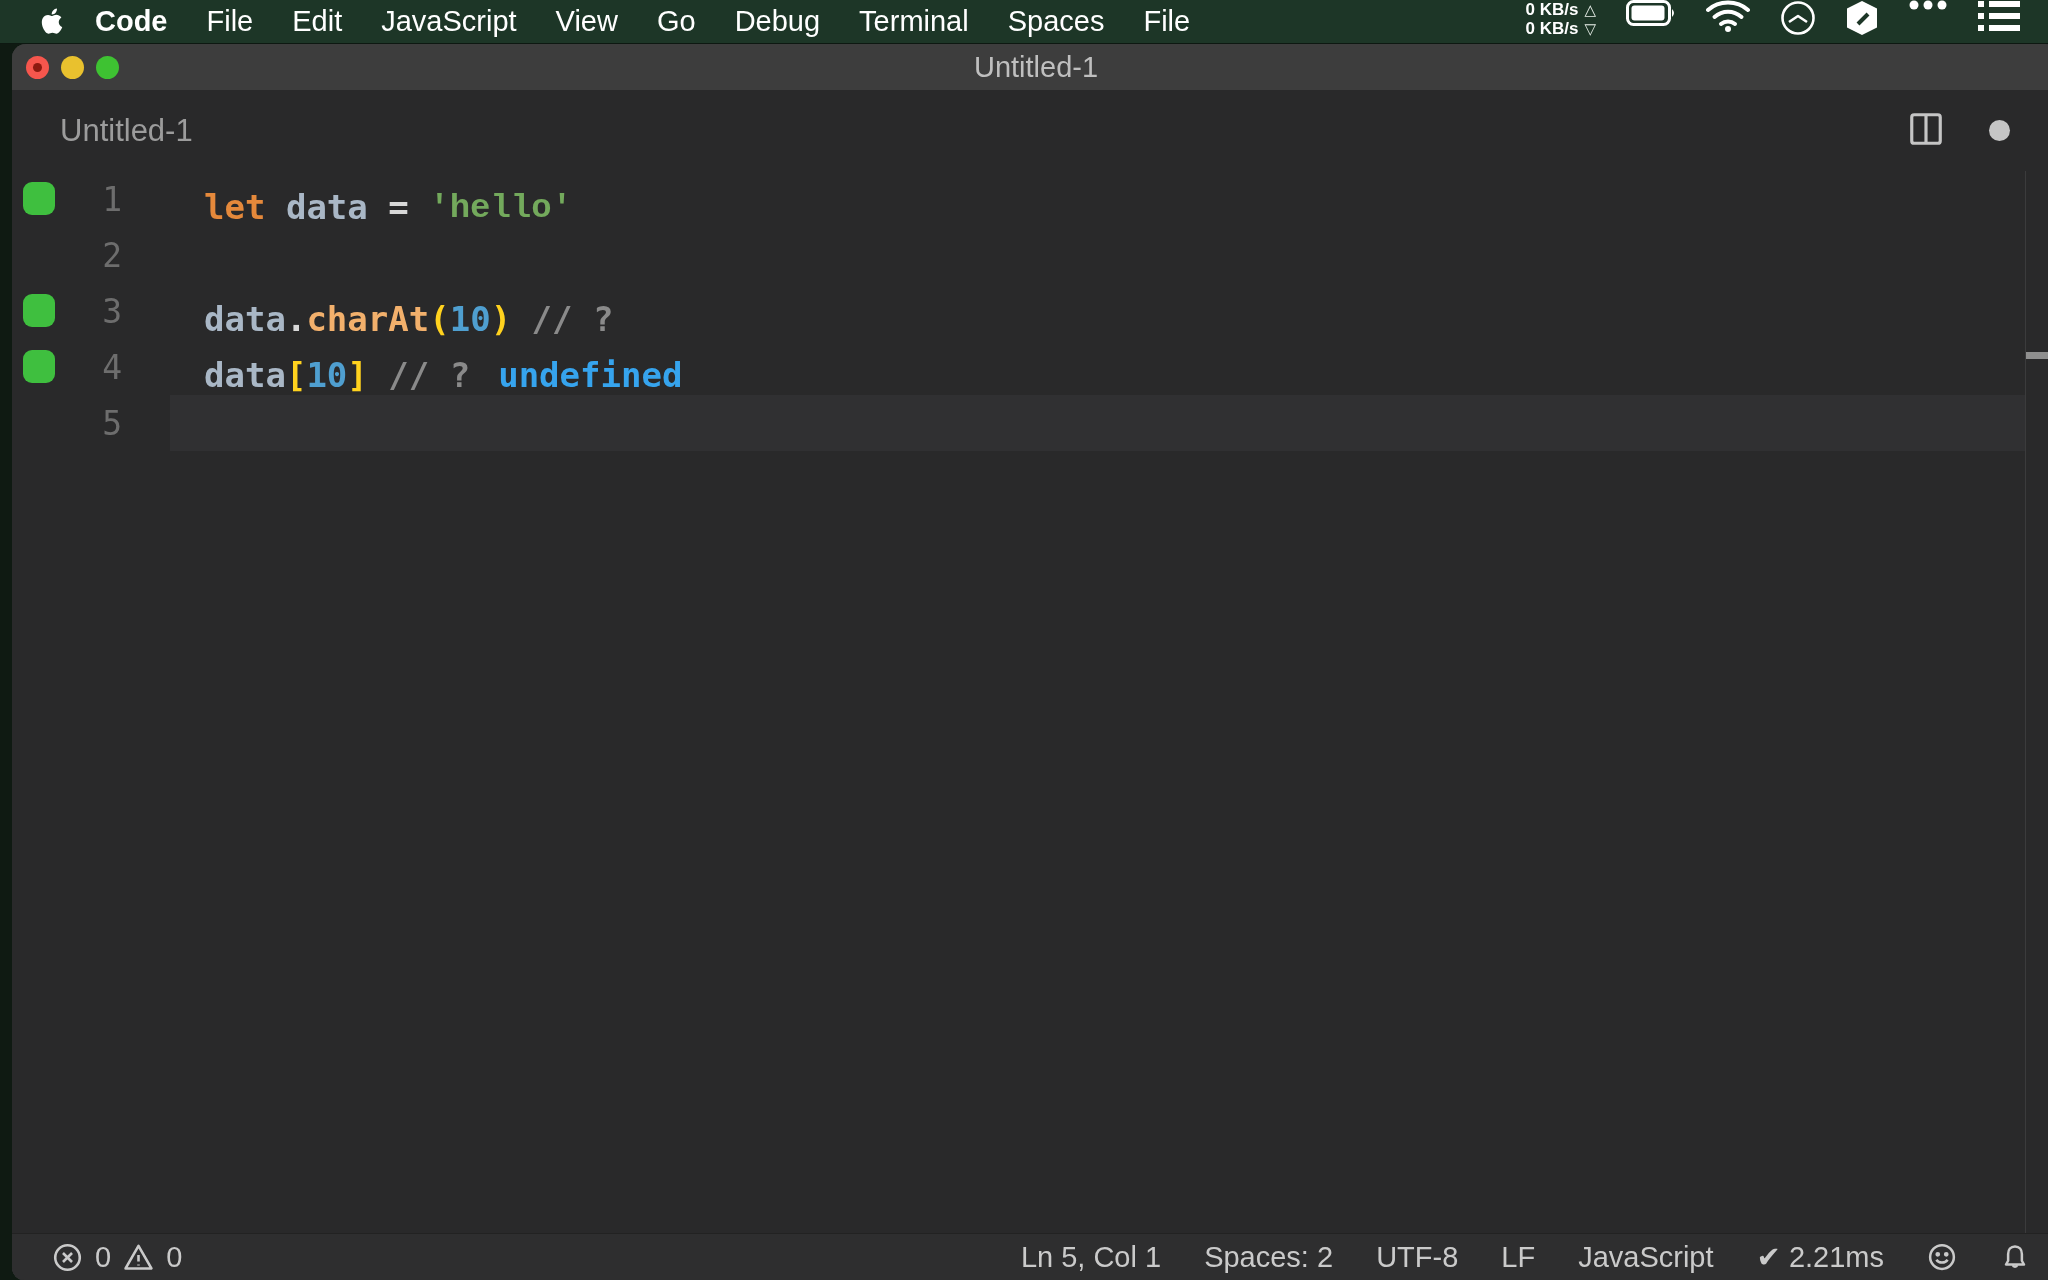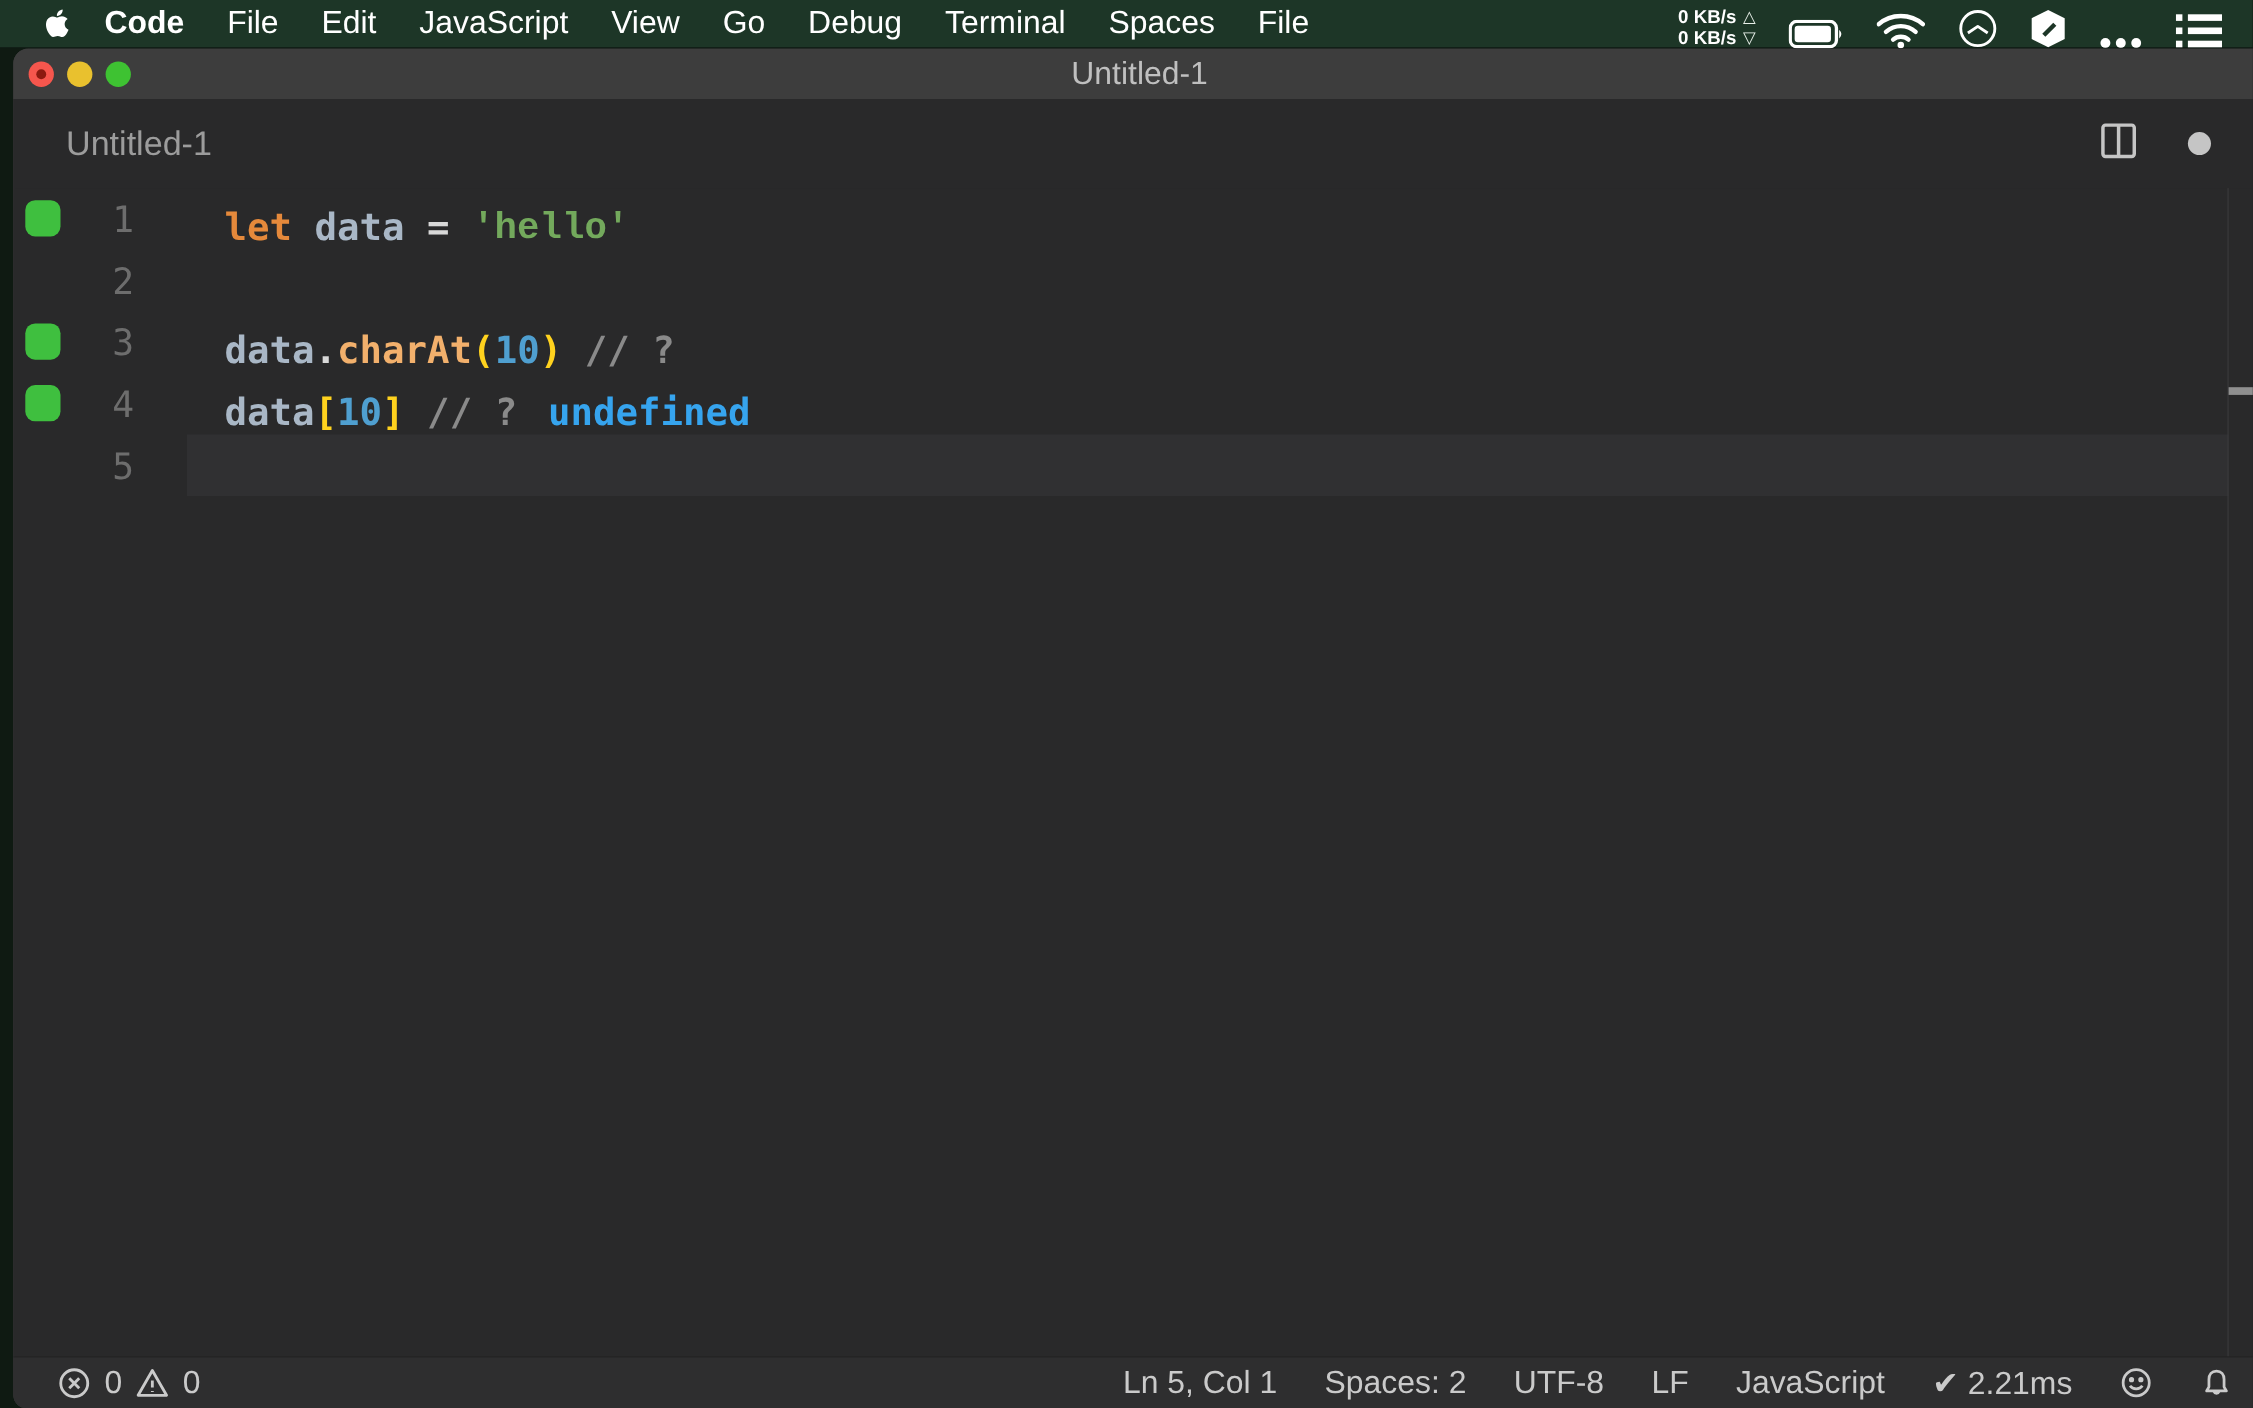--- a/index.html
+++ b/index.html
@@ -11,21 +11,21 @@
   .menubar { position:absolute; top:0; left:0; width:2048px; height:44px;
              background:#1d3627; display:flex; align-items:center;
              color:#fff; border-bottom:1px solid rgba(0,0,0,.55); }
   .apple { margin-left:37px; display:flex; align-items:center; }
   .apple svg { width:26px; height:31px; fill:#fff; }
   .menu-items { display:flex; align-items:center; margin-left:32px; gap:39px;
                 font-size:29px; color:#fff; }
   .menu-item { cursor:default; white-space:nowrap; }
   .menu-item.app-name { font-weight:bold; }
   .menu-right { position:absolute; right:28px; top:0; height:44px;
-                display:flex; align-items:flex-end; gap:30px; }
+                display:flex; align-items:flex-start; gap:30px; }
   .net-speed { display:flex; align-items:center; gap:6px; }
   .net-col { display:flex; flex-direction:column; align-items:flex-end;
              font-size:17px; font-weight:bold; line-height:19px; color:#fff; }
   .net-arrows { display:flex; flex-direction:column; font-size:15px;
                 line-height:19px; color:#e8efe9; }
   .mb-icon { display:flex; align-items:center; }
   .mb-icon svg { display:block; }
 
   
   .window { position:absolute; top:44px; left:0; width:2048px; height:1236px;

